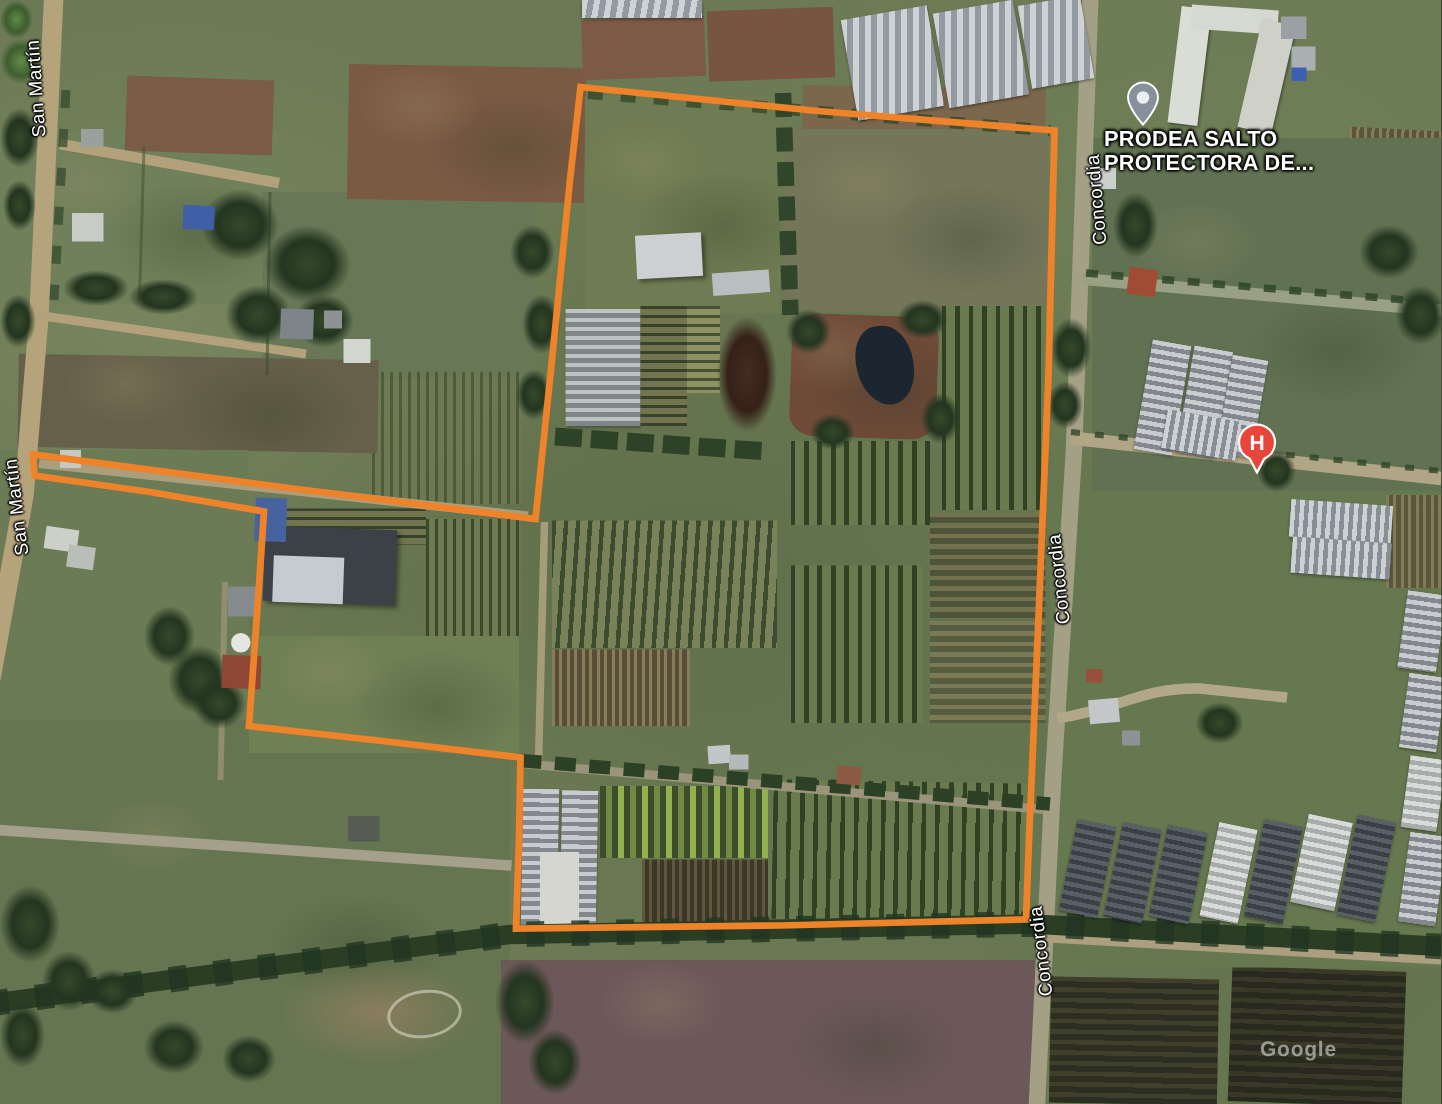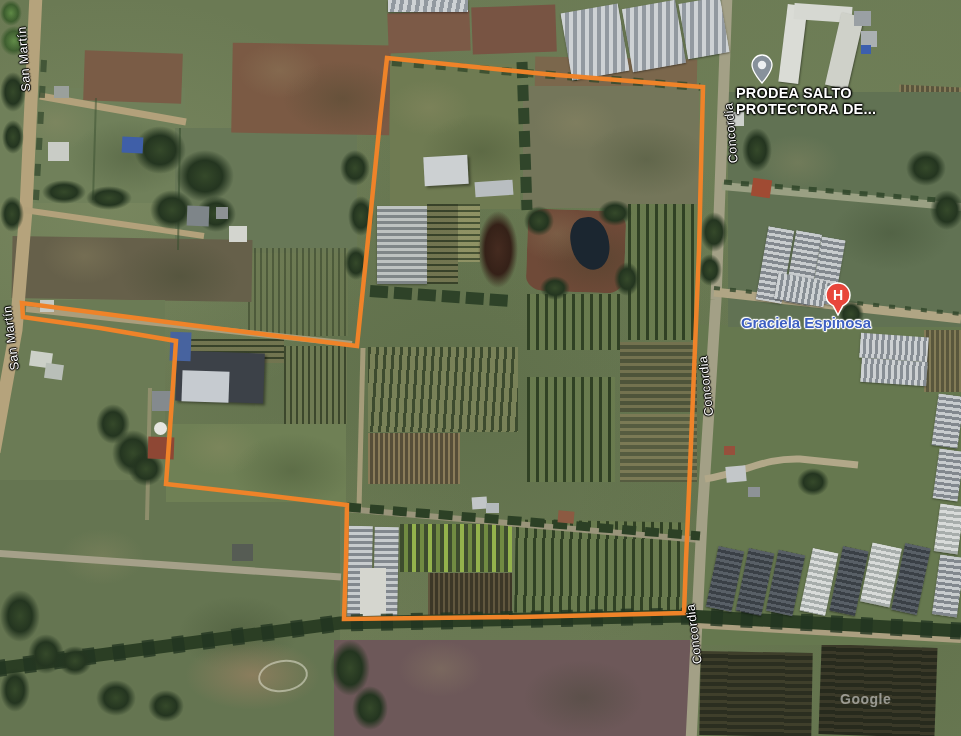--- a/index.html
+++ b/index.html
@@ -235,16 +235,15 @@
   <div class="rlabel" style="left:-29px;top:331px;width:80px;text-align:center;transform:rotate(-97deg);">San Martín</div>
   <div class="rlabel" style="left:696px;top:126px;width:70px;text-align:center;transform:rotate(-95deg);">Concordia</div>
   <div class="rlabel" style="left:671px;top:379px;width:70px;text-align:center;transform:rotate(-96deg);">Concordia</div>
   <div class="rlabel" style="left:659px;top:627px;width:70px;text-align:center;transform:rotate(-97deg);">Concordia</div>
 
   <div class="poi" style="left:736px;top:85px;">
     <div>PRODEA SALTO</div>
     <div>PROTECTORA DE...</div>
   </div>
 
-  <div class="hosp" style="left:716px;top:314px;width:180px;text-align:center;">Graciela Espinosa</div>
 
   <div class="wm" style="left:840px;top:691px;">Google</div>
 </div>
 
 </body></html>

